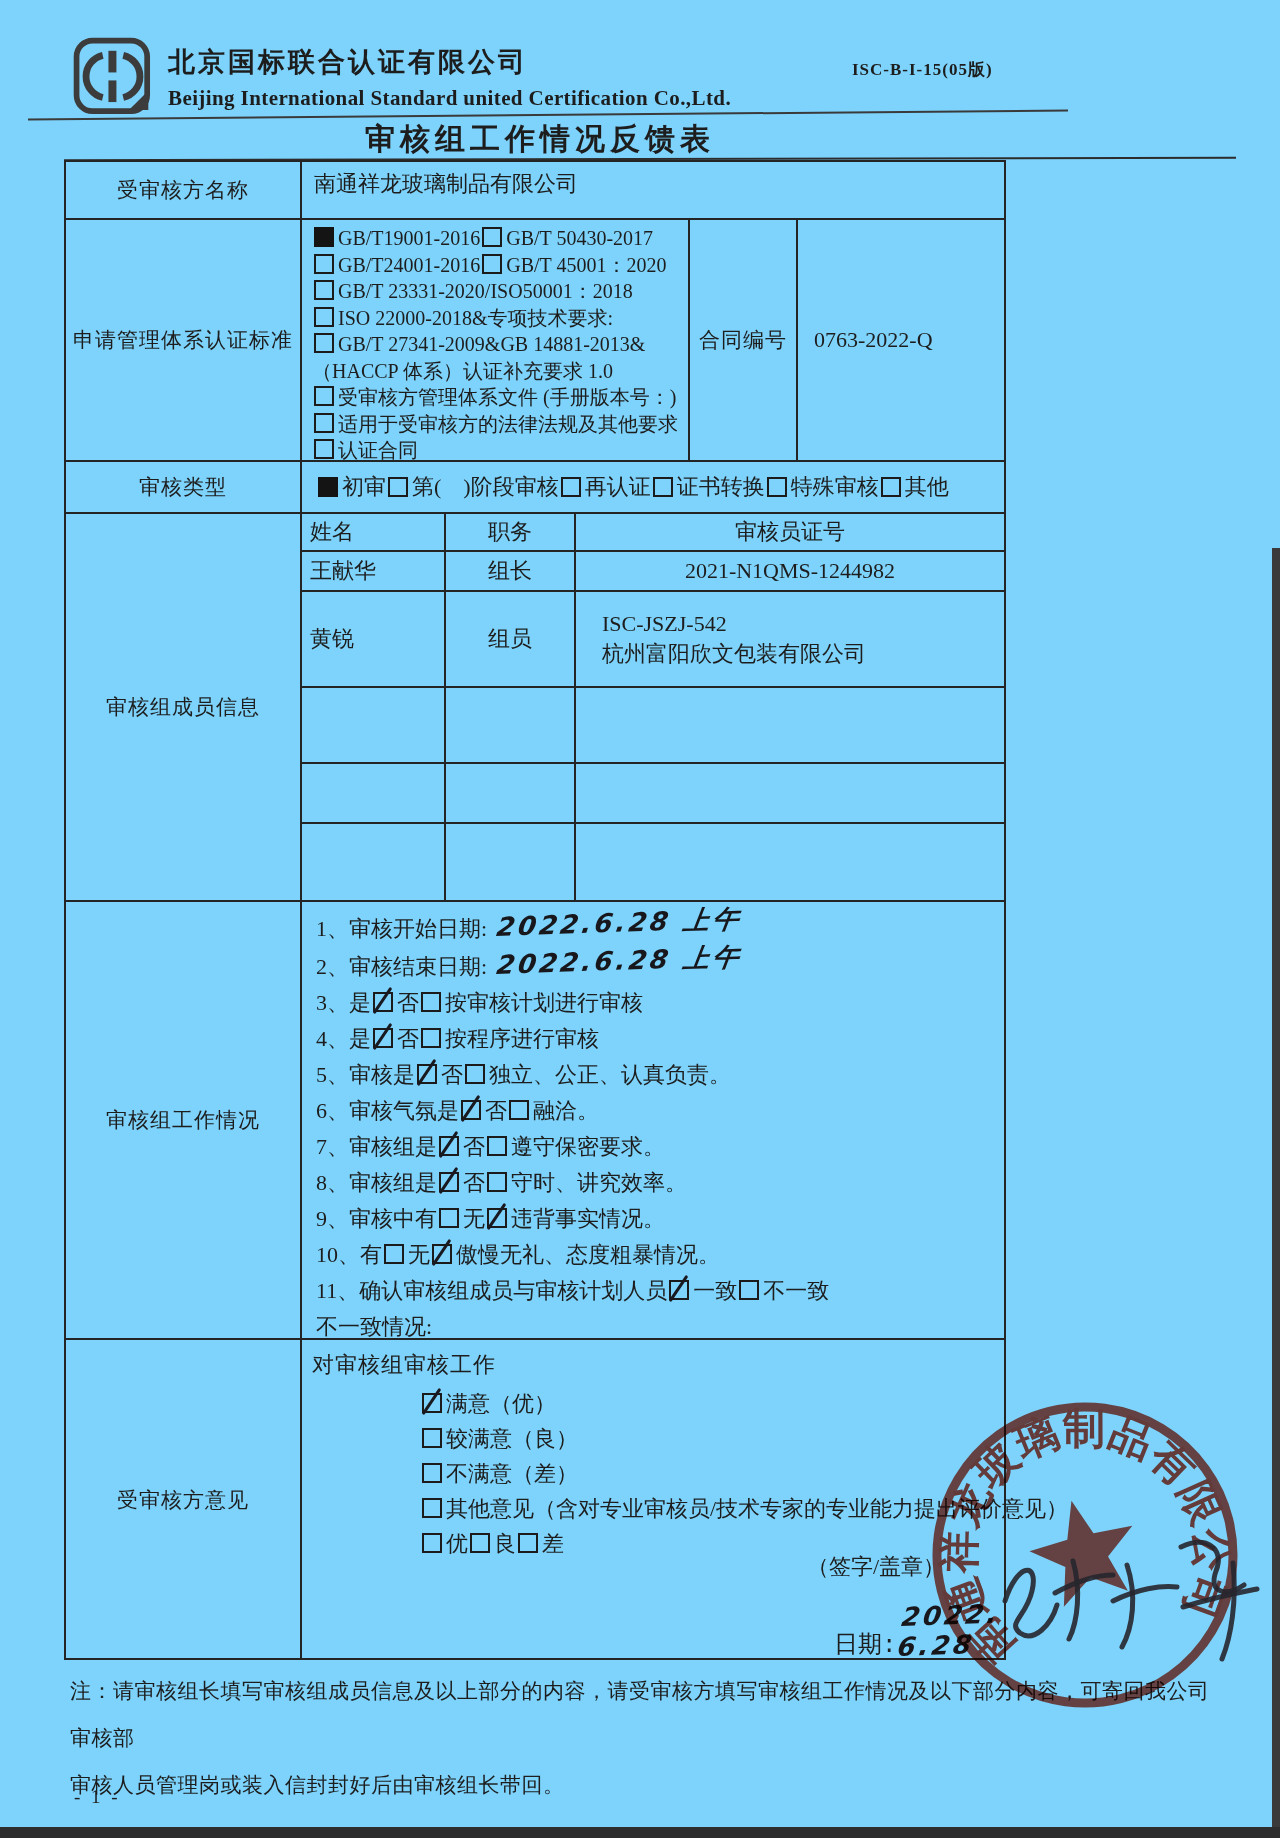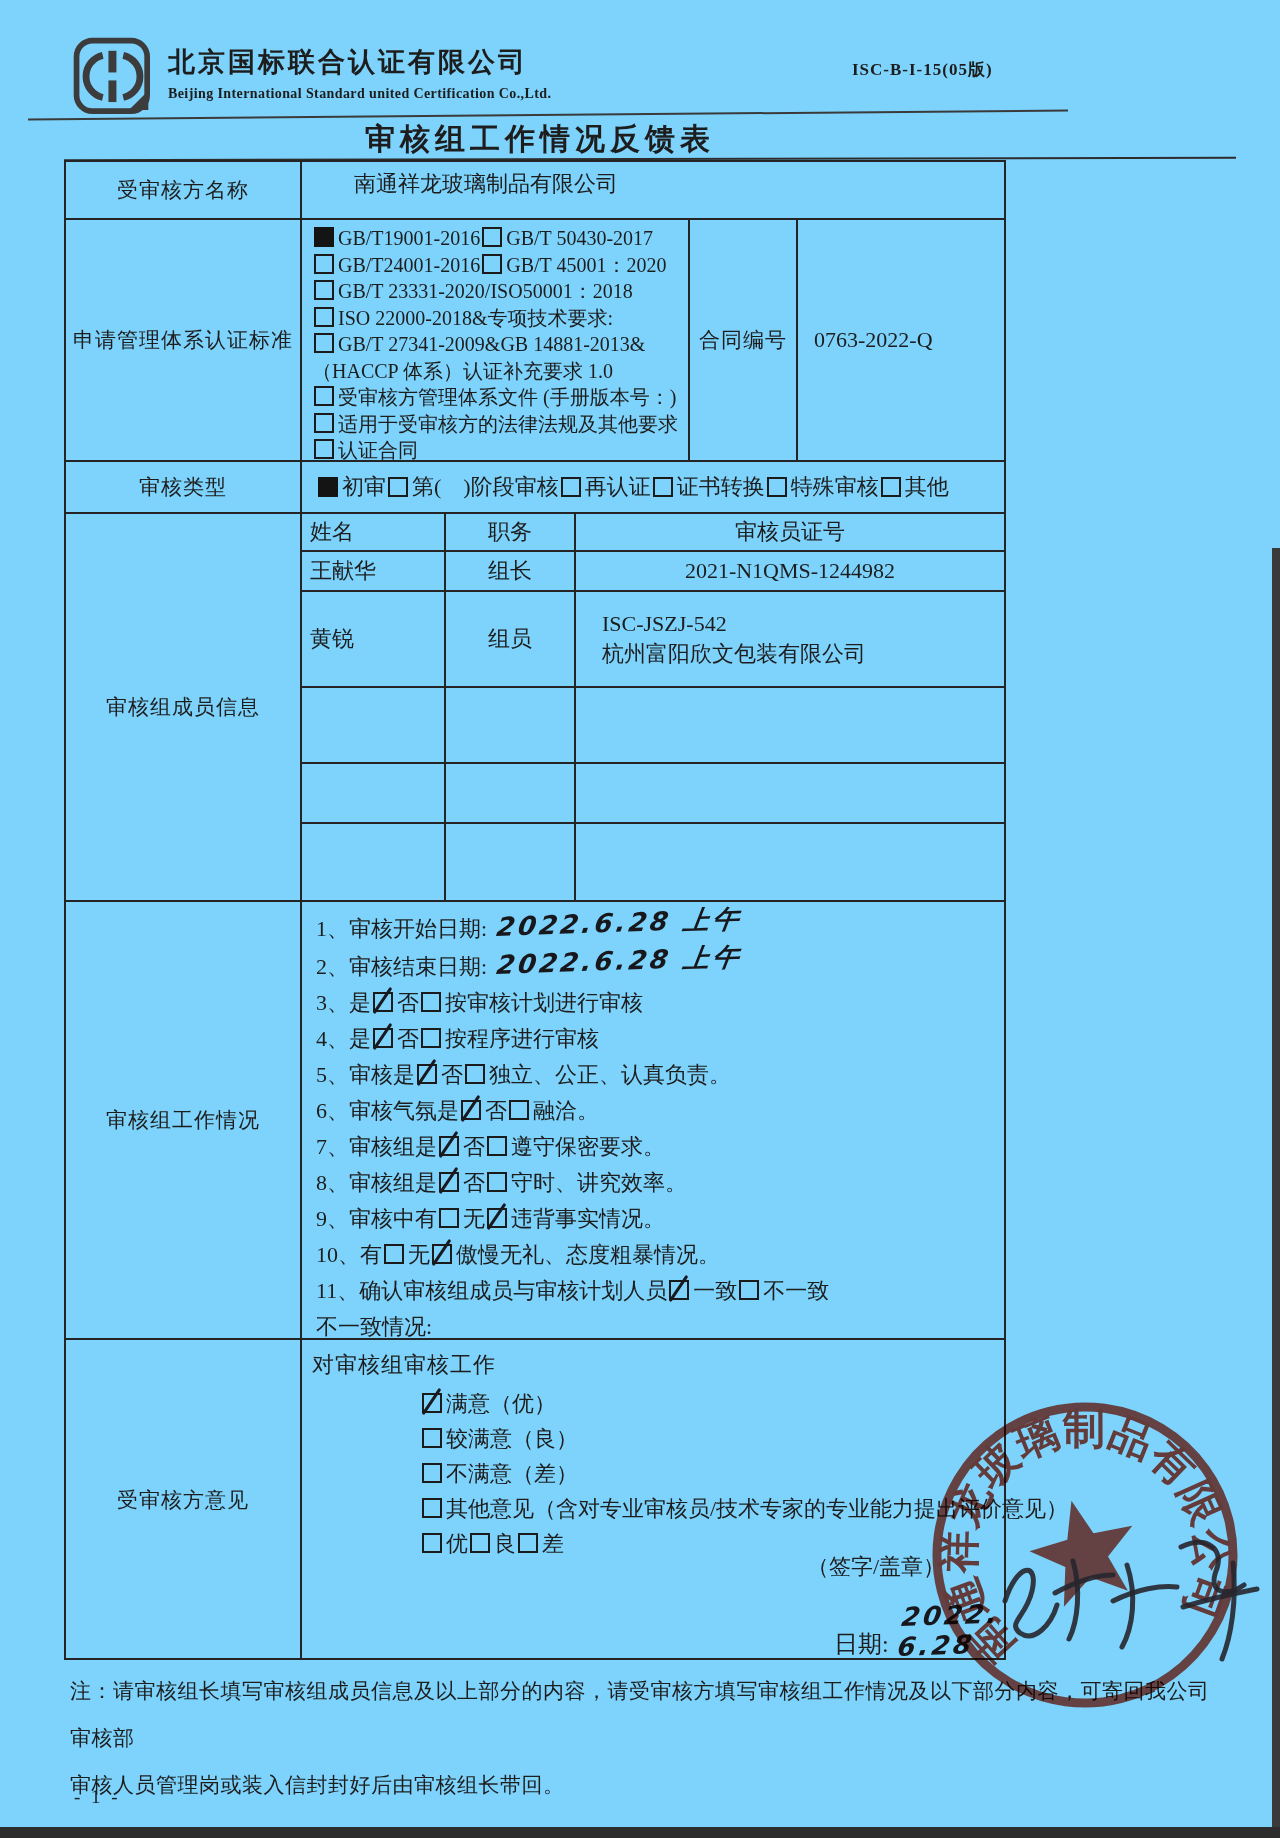--- a/index.html
+++ b/index.html
@@ -2,31 +2,31 @@
 <html><head>
 <meta charset="utf-8">
 <style>
   html,body{margin:0;padding:0;background:#e9e9e6;}
   .page{position:relative;width:1280px;height:1838px;background:#7dd3fc;overflow:hidden;
         font-family:"Liberation Serif","DejaVu Serif",serif;color:#1d1d1d;}
 
   
   .logo{position:absolute;left:72px;top:36px;width:82px;height:82px;}
   .org-cn{position:absolute;left:168px;top:44px;font-size:27px;font-weight:600;letter-spacing:3px;}
-  .org-en{position:absolute;left:168px;top:86px;font-size:14px;font-weight:700;letter-spacing:.4px;}
+  .org-en{position:absolute;left:168px;top:86px;font-size:21px;font-weight:700;letter-spacing:.4px;}
   .form-code{position:absolute;left:852px;top:58px;font-size:17px;font-weight:600;letter-spacing:1px;}
   .header-rule{position:absolute;left:28px;top:114px;width:1040px;height:2px;background:#3a3a3a;transform:rotate(-.5deg);}
   .doc-title{position:absolute;left:0;top:119px;width:1080px;text-align:center;font-size:30px;font-weight:700;letter-spacing:5px;}
   .title-rule{position:absolute;left:64px;top:158px;width:1172px;height:2px;background:#2c2c2c;transform:rotate(-.12deg);}
 
   
   .form-table{position:absolute;left:64px;top:160px;width:942px;height:1500px;border:2px solid #242424;
               box-sizing:border-box;z-index:1;}
   .row{display:flex;box-sizing:border-box;border-top:2px solid #242424;}
-  .row.first{border-top:none;gap:40px;}
+  .row.first{border-top:none;}
   .r1{height:56px}.r2{height:242px}.r3{height:52px}.r4{height:388px}.r5{height:438px}.r6{height:322px}
   .label-cell{width:236px;flex:none;border-right:2px solid #242424;display:flex;align-items:center;
               justify-content:center;text-align:center;font-size:21px;letter-spacing:1px;box-sizing:border-box;padding:0 2px;}
   .content-cell{flex:1;box-sizing:border-box;position:relative;}
 
   .r1 .content-cell{padding:7px 0 0 12px;font-size:22px;}
 
   .r2 .content-cell{display:flex;padding:0;}
   .std-cell{width:388px;flex:none;border-right:2px solid #242424;box-sizing:border-box;padding:5px 6px 0 10px;}
   .std-line{font-size:20px;line-height:26.5px;}
@@ -48,21 +48,21 @@
   .m-cell.pad-left{padding-left:26px;}
 
   .r5 .content-cell{padding:7px 0 0 14px;}
   .work-item{font-size:22px;line-height:36px;white-space:nowrap;}
   .work-item .hw{margin-left:10px;}
 
   .op-heading{position:absolute;left:10px;top:10px;font-size:22px;letter-spacing:1px;}
   .op-options{position:absolute;left:118px;top:46px;white-space:nowrap;}
   .opt{font-size:22px;line-height:35px;}
   .op-sign{position:absolute;left:505px;top:212px;font-size:22px;z-index:6;}
-  .op-date-label{position:absolute;left:532px;top:288px;font-size:24px;z-index:6;}
+  .op-date-label{position:absolute;left:532px;top:288px;font-size:24px;z-index:6;font-family:Liberation Mono, monospace;}
   .op-date-hw{position:absolute;left:598px;top:262px;font-size:36px;letter-spacing:6px;z-index:7;}
 
   
   .hw{display:inline-block;font-family:"DejaVu Sans",sans-serif;font-style:italic;font-weight:700;
       font-size:26px;letter-spacing:3px;color:#17171c;transform:skewX(-10deg) rotate(-2deg);transform-origin:left center;}
 
   
   .cb{display:inline-block;width:16px;height:16px;border:2px solid #1b1b1b;margin:0 4px 0 2px;
       vertical-align:-2px;position:relative;}
   .cb.fill{background:#141414;border-color:#141414;}

